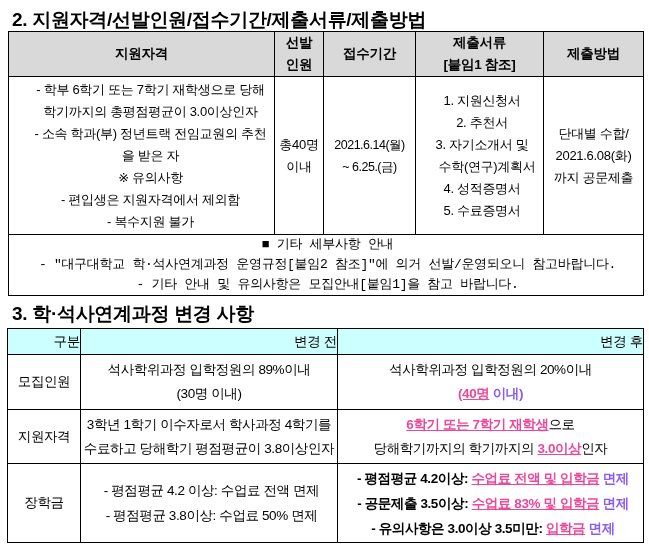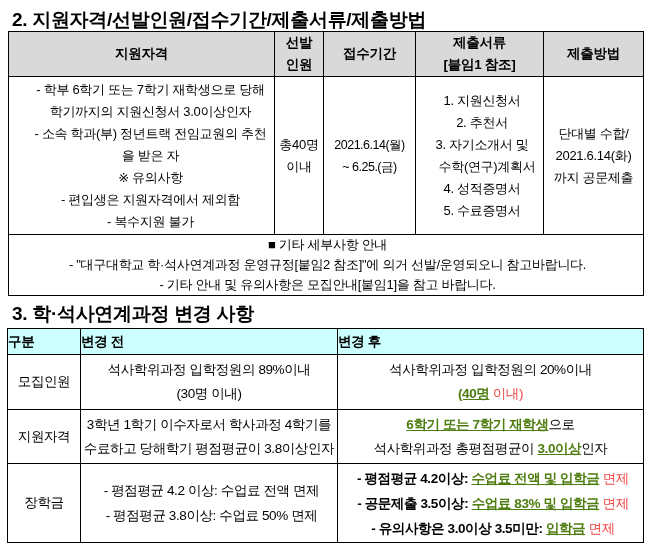--- a/index.html
+++ b/index.html
@@ -18,37 +18,37 @@
   
   .t1{left:8px;top:31px;width:635px;}
   .t1 th{background:#d9d9d9;font-size:13.5px;font-weight:bold;line-height:16px;height:33px;text-align:center;letter-spacing:-0.3px;}
   .t1 td{font-size:13px;text-align:center;letter-spacing:-0.3px;}
   .t1 .line{line-height:22px;white-space:pre-wrap;}
   .t1-body td{height:157px;}
   .cell-qual{text-align:left;padding-left:18px;}
   .cell-period .line{font-weight:normal;font-size:12.5px;letter-spacing:-0.5px;}
   .cell-docs{text-align:left;padding-left:5px;}
   .cell-note{height:60px;text-align:left;padding-left:3px;font-size:13px;}
-  .cell-note .line{line-height:20px;}
+  .cell-note .line{line-height:20px;font-family:Liberation Mono, monospace;}
 
   
   .t2{left:7px;top:328px;width:636px;}
-  .t2 th{background:#ccffff;font-size:13.5px;font-weight:bold;height:25px;text-align:left;letter-spacing:-0.3px;}
+  .t2 th{background:#ccffff;font-size:13.5px;font-weight:normal;height:25px;text-align:right;letter-spacing:-0.3px;}
   .t2 td{font-size:13.5px;text-align:center;letter-spacing:-0.4px;}
   .t2 .line{line-height:24px;white-space:pre-wrap;}
   .row-recruit td{height:54px;}
   .row-qual td{height:53px;}
   .row-schol td{height:78px;}
   .row-schol .line{line-height:25px;}
   .lbl{font-size:13.5px;}
   .left-cell{text-align:left;padding-left:5px;}
   .bold-cell .line{font-weight:bold;}
   .b{font-weight:bold;}
-  .blue{color:#ef4444;font-weight:normal;margin-top:7px;}
-  .blue-u{color:#4d7c0f;font-weight:bold;text-decoration:underline;}
+  .blue{color:#8b5cf6;font-weight:bold;margin-top:7px;}
+  .blue-u{color:#ec4899;font-weight:bold;text-decoration:underline;}
 </style>
 </head>
 <body>
 
 <div class="h-sec" id="h-sec2">2. 지원자격/선발인원/접수기간/제출서류/제출방법</div>
 
 <table class="t1">
   <colgroup>
     <col style="width:266px">
       <col style="width:49px">
@@ -72,21 +72,21 @@
         <div class="line">제출서류</div>
         <div class="line">[붙임1 참조]</div>
       </th>
       <th>
           <div class="line">제출방법</div>
         </th>
     </tr>
     <tr class="t1-body">
       <td class="cell-qual">
         <div class="line">- 학부 6학기 또는 7학기 재학생으로 당해</div>
-        <div class="line">학기까지의 지원신청서 3.0이상인자</div>
+        <div class="line">학기까지의 총평점평균이 3.0이상인자</div>
         <div class="line">- 소속 학과(부) 정년트랙 전임교원의 추천</div>
         <div class="line">을 받은 자</div>
         <div class="line">※ 유의사항</div>
         <div class="line">- 편입생은 지원자격에서 제외함</div>
         <div class="line">- 복수지원 불가</div>
       </td>
       <td class="cell-quota">
         <div class="line">총40명</div>
         <div class="line">이내</div>
       </td>
@@ -97,21 +97,21 @@
       <td class="cell-docs">
         <div class="line">1. 지원신청서</div>
         <div class="line">2. 추천서</div>
         <div class="line">3. 자기소개서 및</div>
         <div class="line">   수학(연구)계획서</div>
         <div class="line">4. 성적증명서</div>
         <div class="line">5. 수료증명서</div>
       </td>
       <td class="cell-method">
         <div class="line">단대별 수합/</div>
-        <div class="line">2021.6.14(화)</div>
+        <div class="line">2021.6.08(화)</div>
         <div class="line">까지 공문제출</div>
       </td>
     </tr>
     <tr>
       <td colspan="5" class="cell-note">
         <div class="line">■ 기타 세부사항 안내</div>
         <div class="line">- "대구대학교 학·석사연계과정 운영규정[붙임2 참조]"에 의거 선발/운영되오니 참고바랍니다.</div>
         <div class="line">- 기타 안내 및 유의사항은 모집안내[붙임1]을 참고 바랍니다.</div>
       </td>
     </tr>
@@ -146,21 +146,21 @@
     </tr>
 
     <tr class="row-qual">
       <td class="lbl">지원자격</td>
       <td>
         <div class="line">3학년 1학기 이수자로서 학사과정 4학기를</div>
         <div class="line">수료하고 당해학기 평점평균이 3.8이상인자</div>
       </td>
       <td>
         <div class="line"><span class="blue-u">6학기 또는 7학기 재학생</span><span>으로</span></div>
-        <div class="line"><span>석사학위과정 총평점평균이 </span><span class="blue-u">3.0이상</span><span>인자</span></div>
+        <div class="line"><span>당해학기까지의 학기까지의 </span><span class="blue-u">3.0이상</span><span>인자</span></div>
       </td>
     </tr>
 
     <tr class="row-schol">
       <td class="lbl">장학금</td>
       <td class="left-cell">
         <div class="line">- 평점평균 4.2 이상: 수업료 전액 면제</div>
         <div class="line">- 평점평균 3.8이상: 수업료 50% 면제</div>
       </td>
       <td class="left-cell bold-cell">

